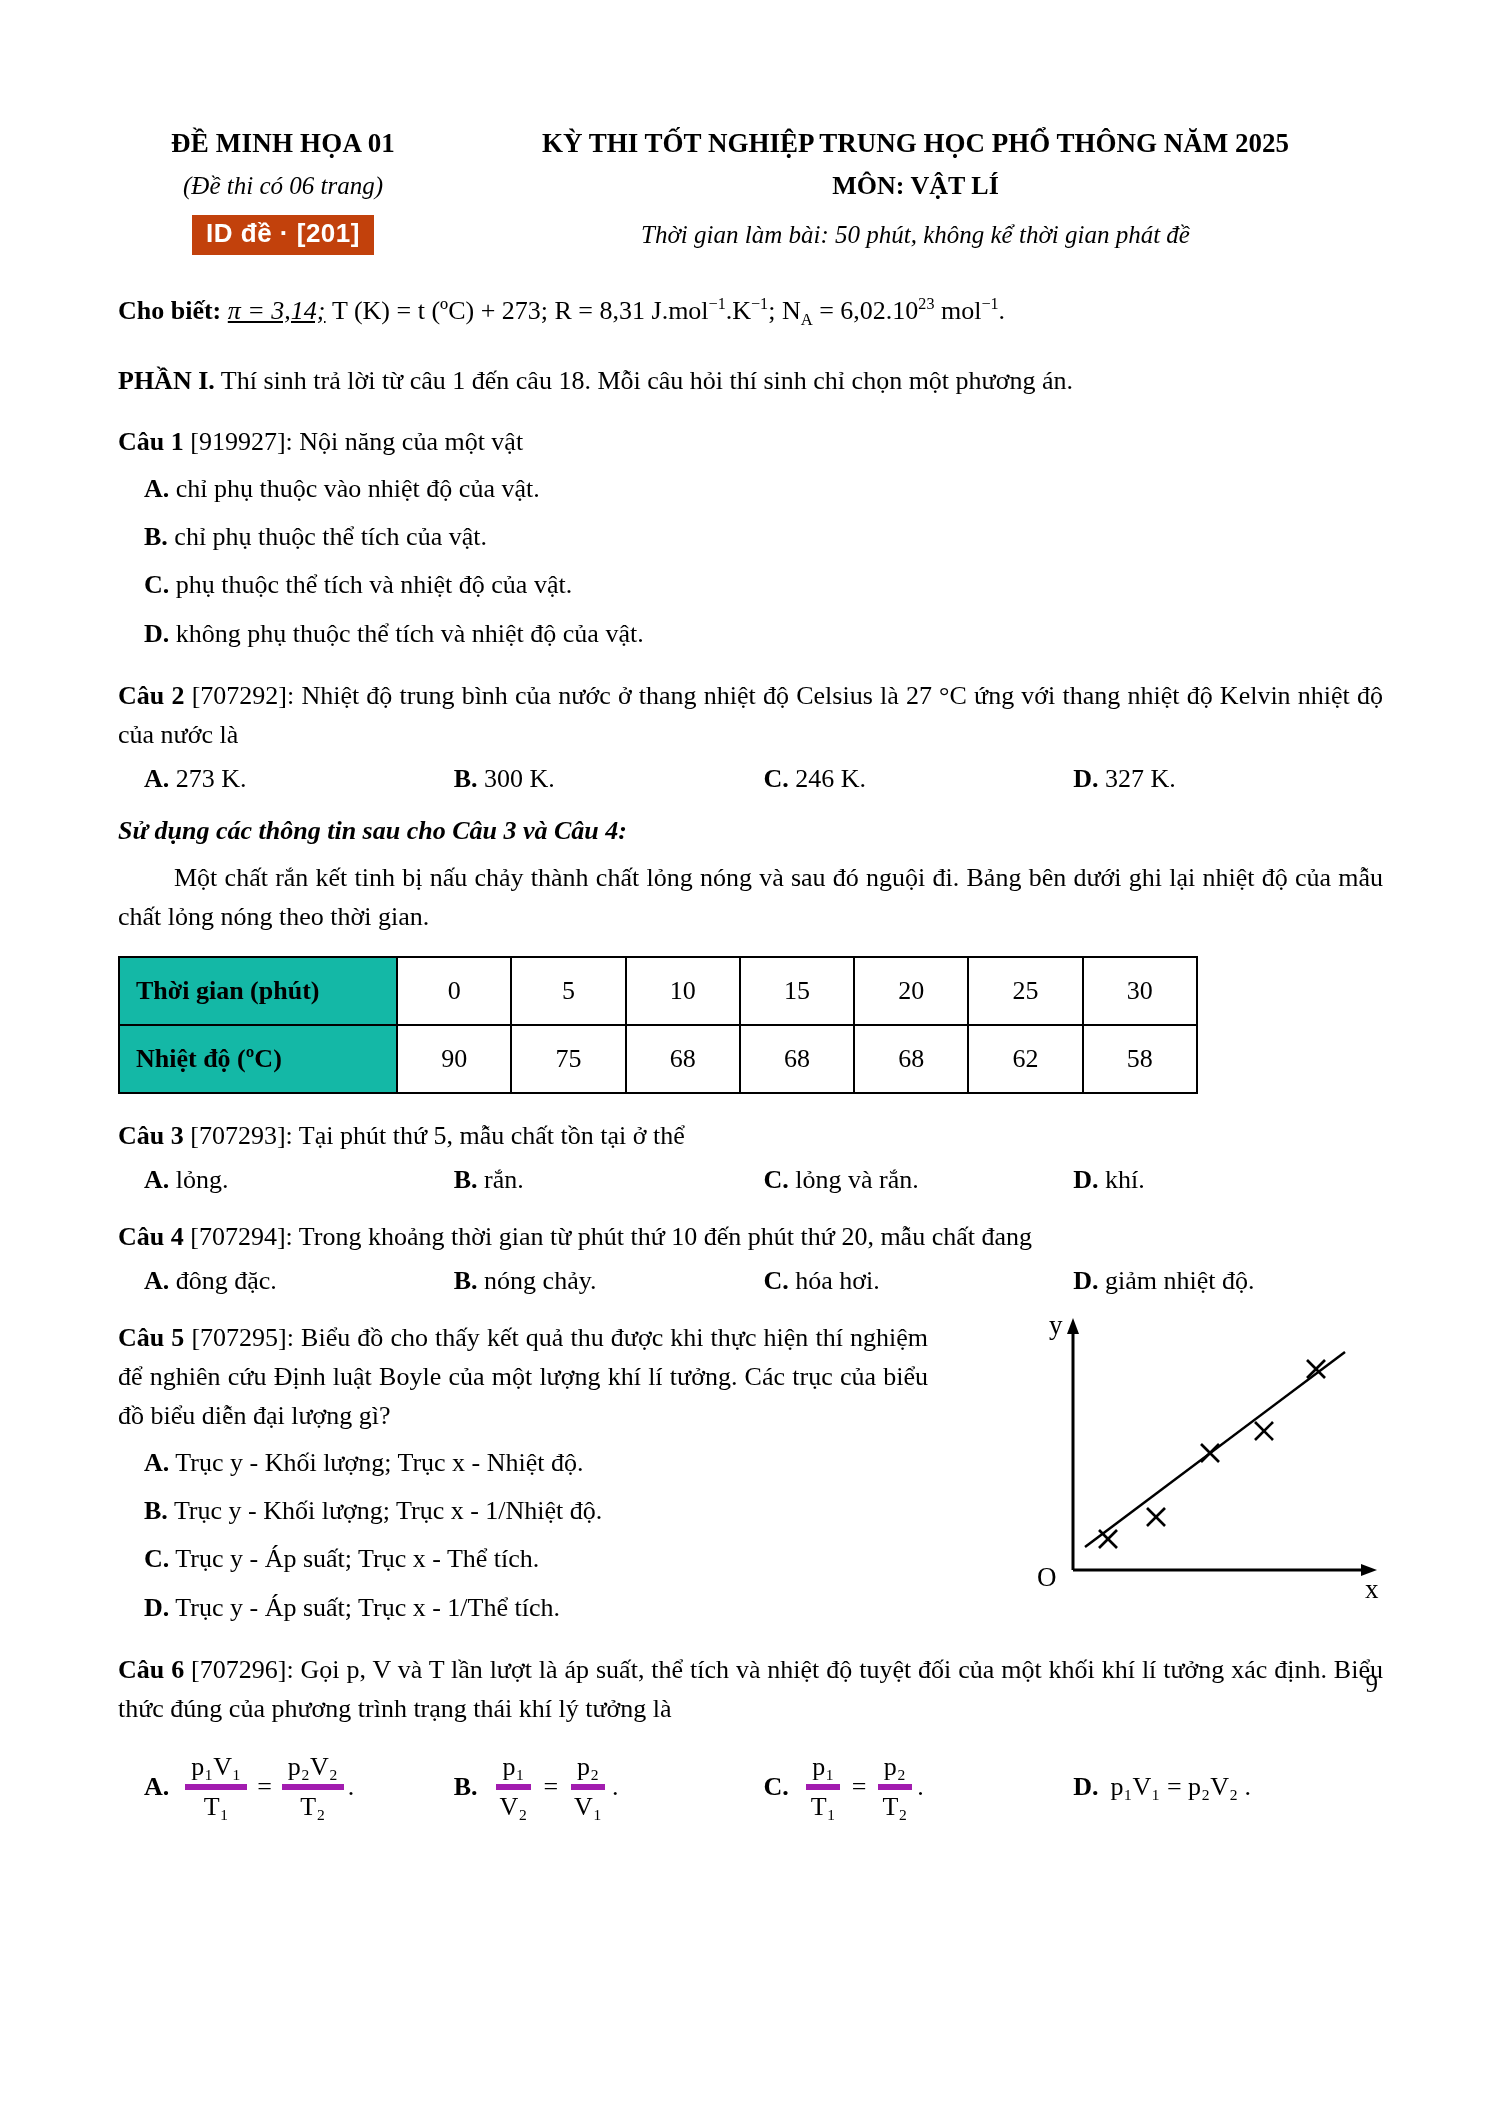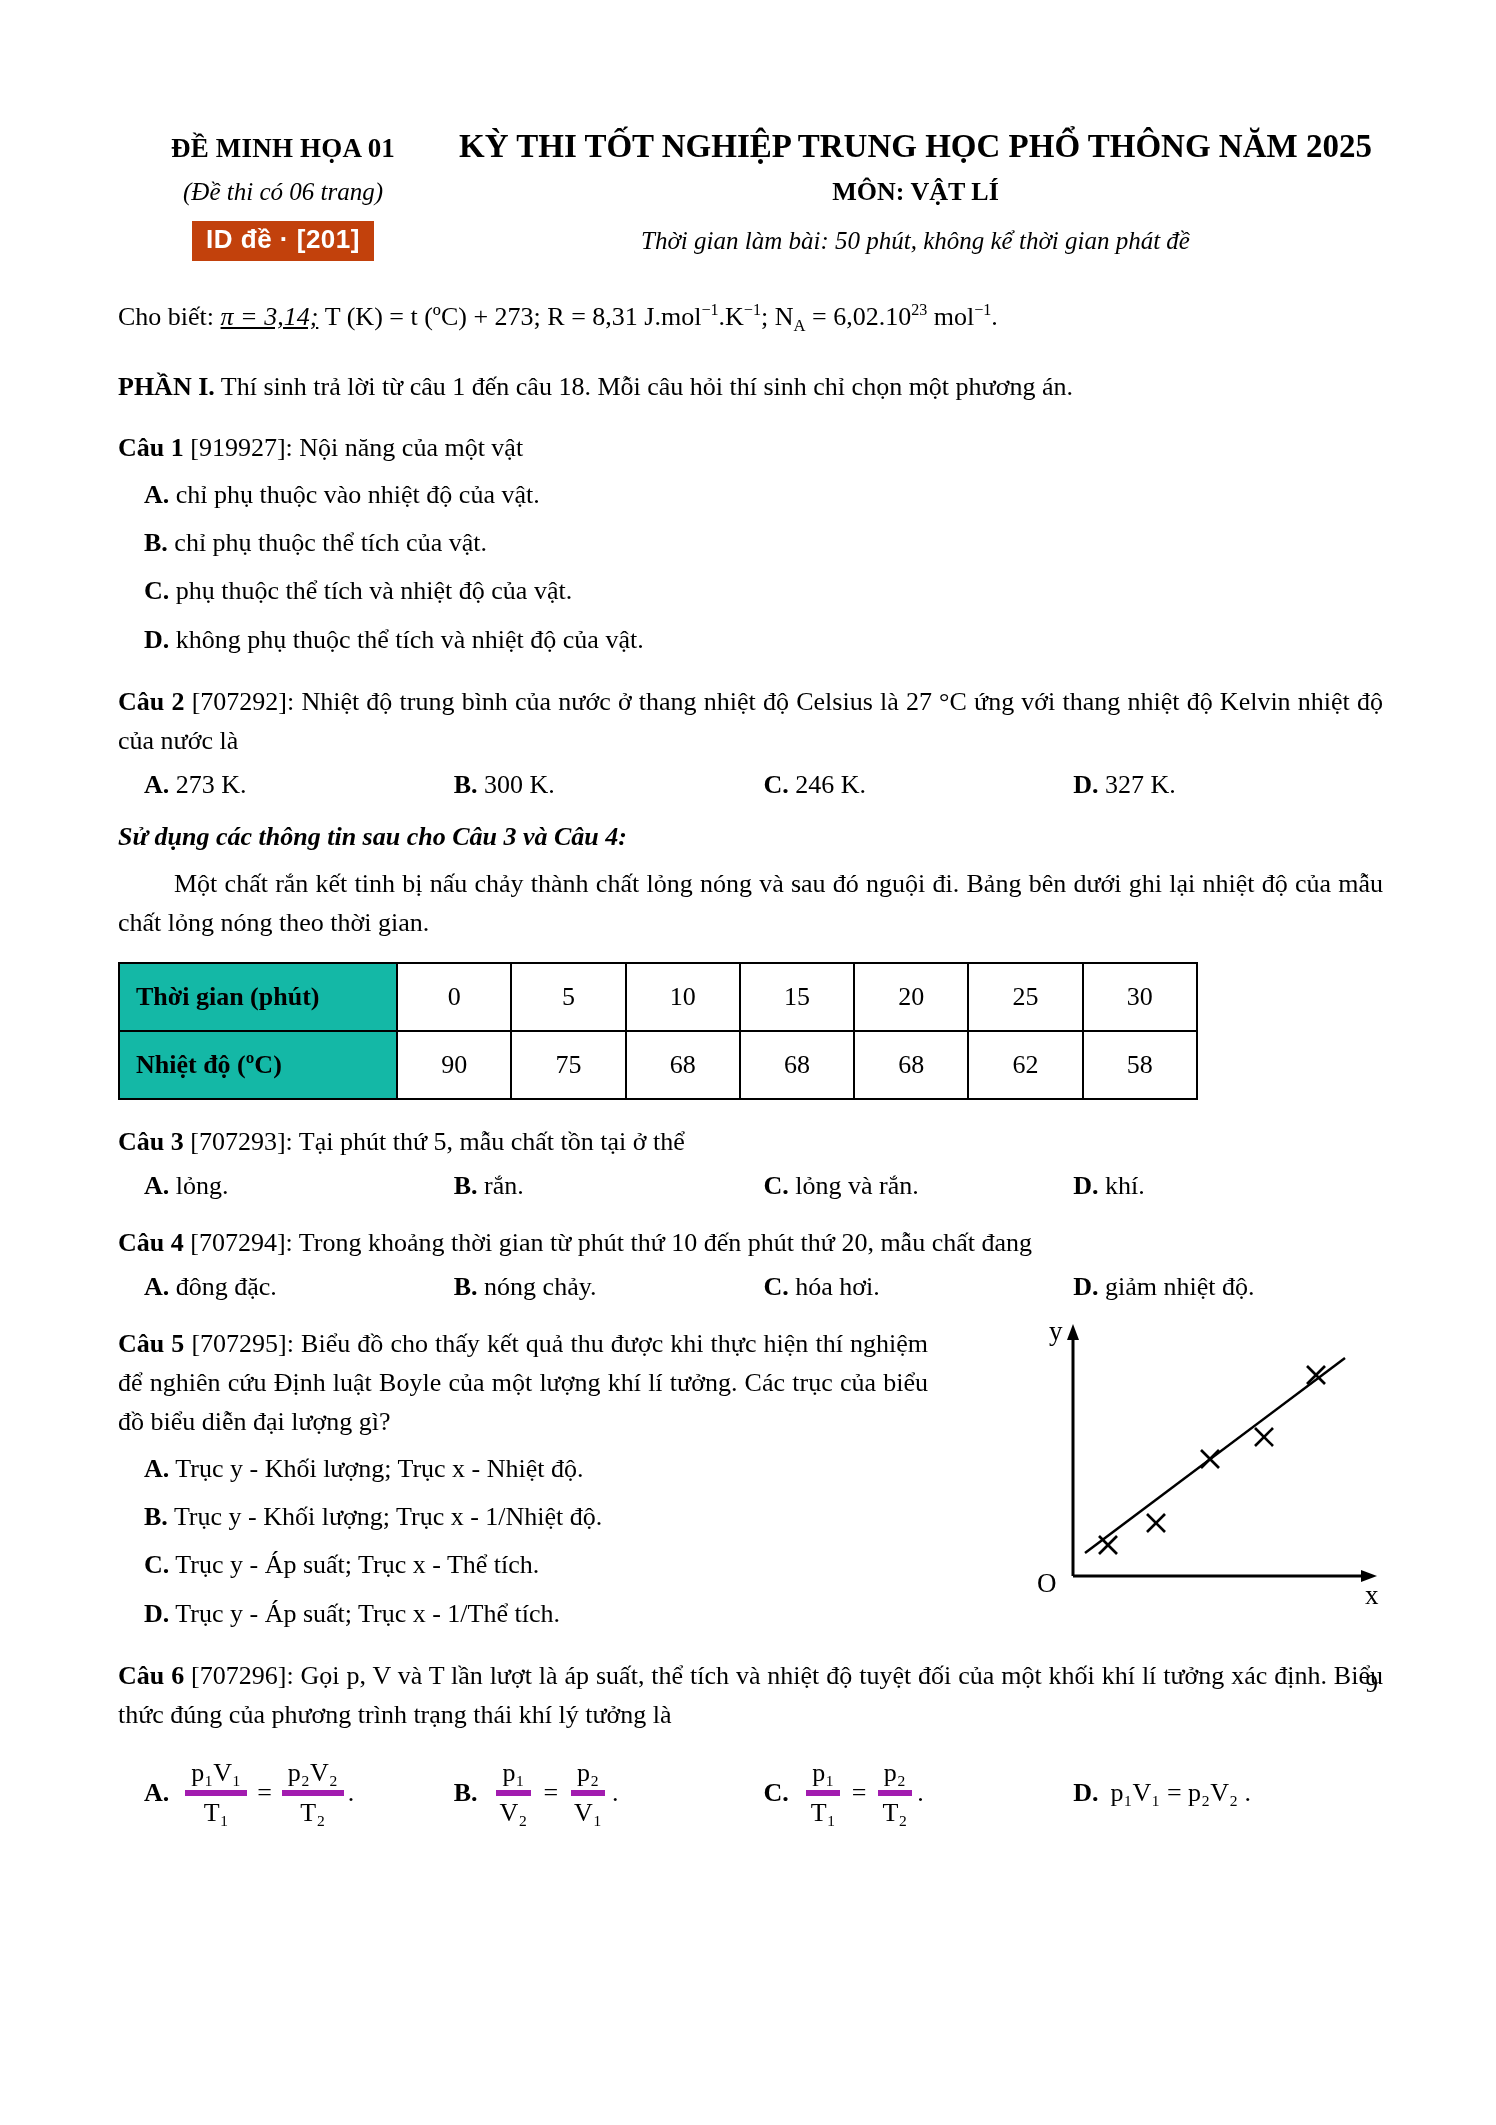--- a/index.html
+++ b/index.html
@@ -48,21 +48,21 @@
     flex: 1 1 auto;
     text-align: center;
   }
   .exam-code {
     font-weight: bold;
     font-size: 27px;
     letter-spacing: .2px;
   }
   .exam-title {
     font-weight: bold;
-    font-size: 33px;
+    font-size: 27px;
     white-space: nowrap;
   }
   .hdr-row2 {
     display: flex;
     align-items: baseline;
     margin-top: 12px;
   }
   .pages-note {
     font-style: italic;
     font-size: 25px;
@@ -98,21 +98,21 @@
     font-style: italic;
     font-size: 25px;
   }
 
   
   .given {
     margin-top: 38px;
     font-size: 26px;
     line-height: 1.35;
   }
-  .given b { font-weight: normal; }
+  .given b { font-weight: bold; }
   .mathi { font-style: italic; text-decoration: underline; }
   sup.sp { font-size: 0.62em; vertical-align: super; line-height: 0; }
 
   .part-head {
     margin-top: 34px;
     font-size: 26px;
     line-height: 1.45;
   }
   .part-head b { font-weight: bold; }
 

